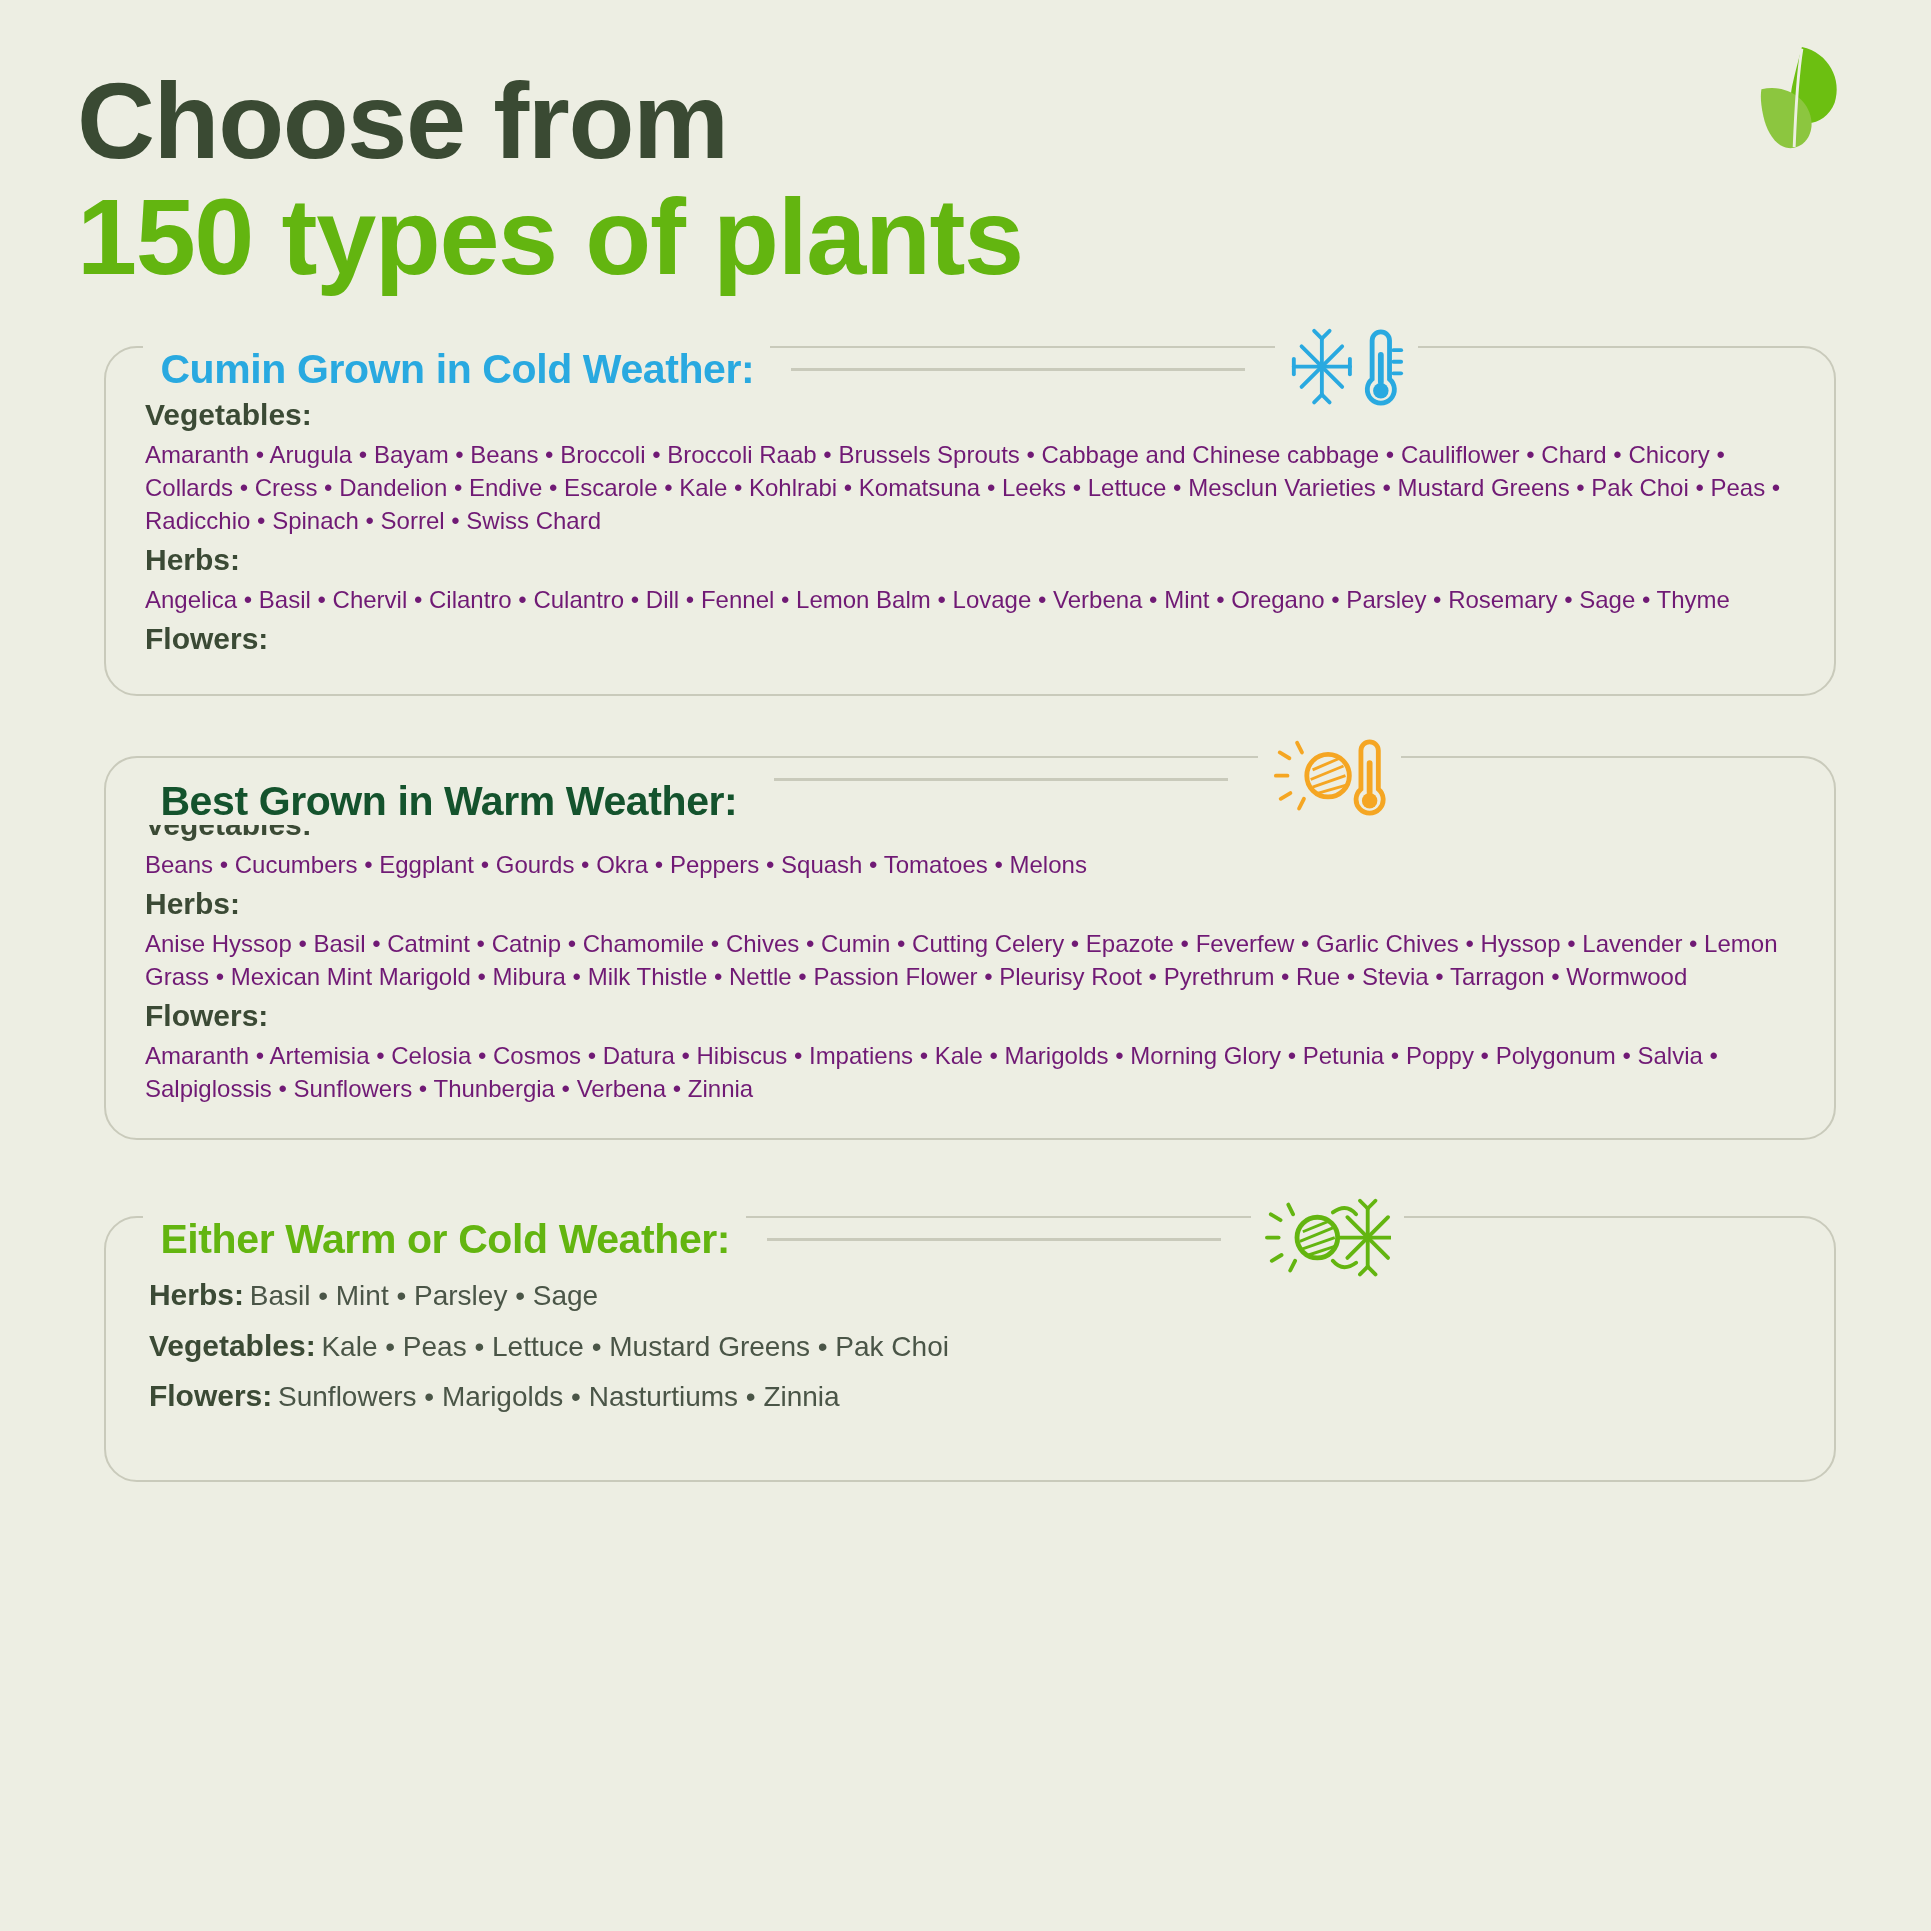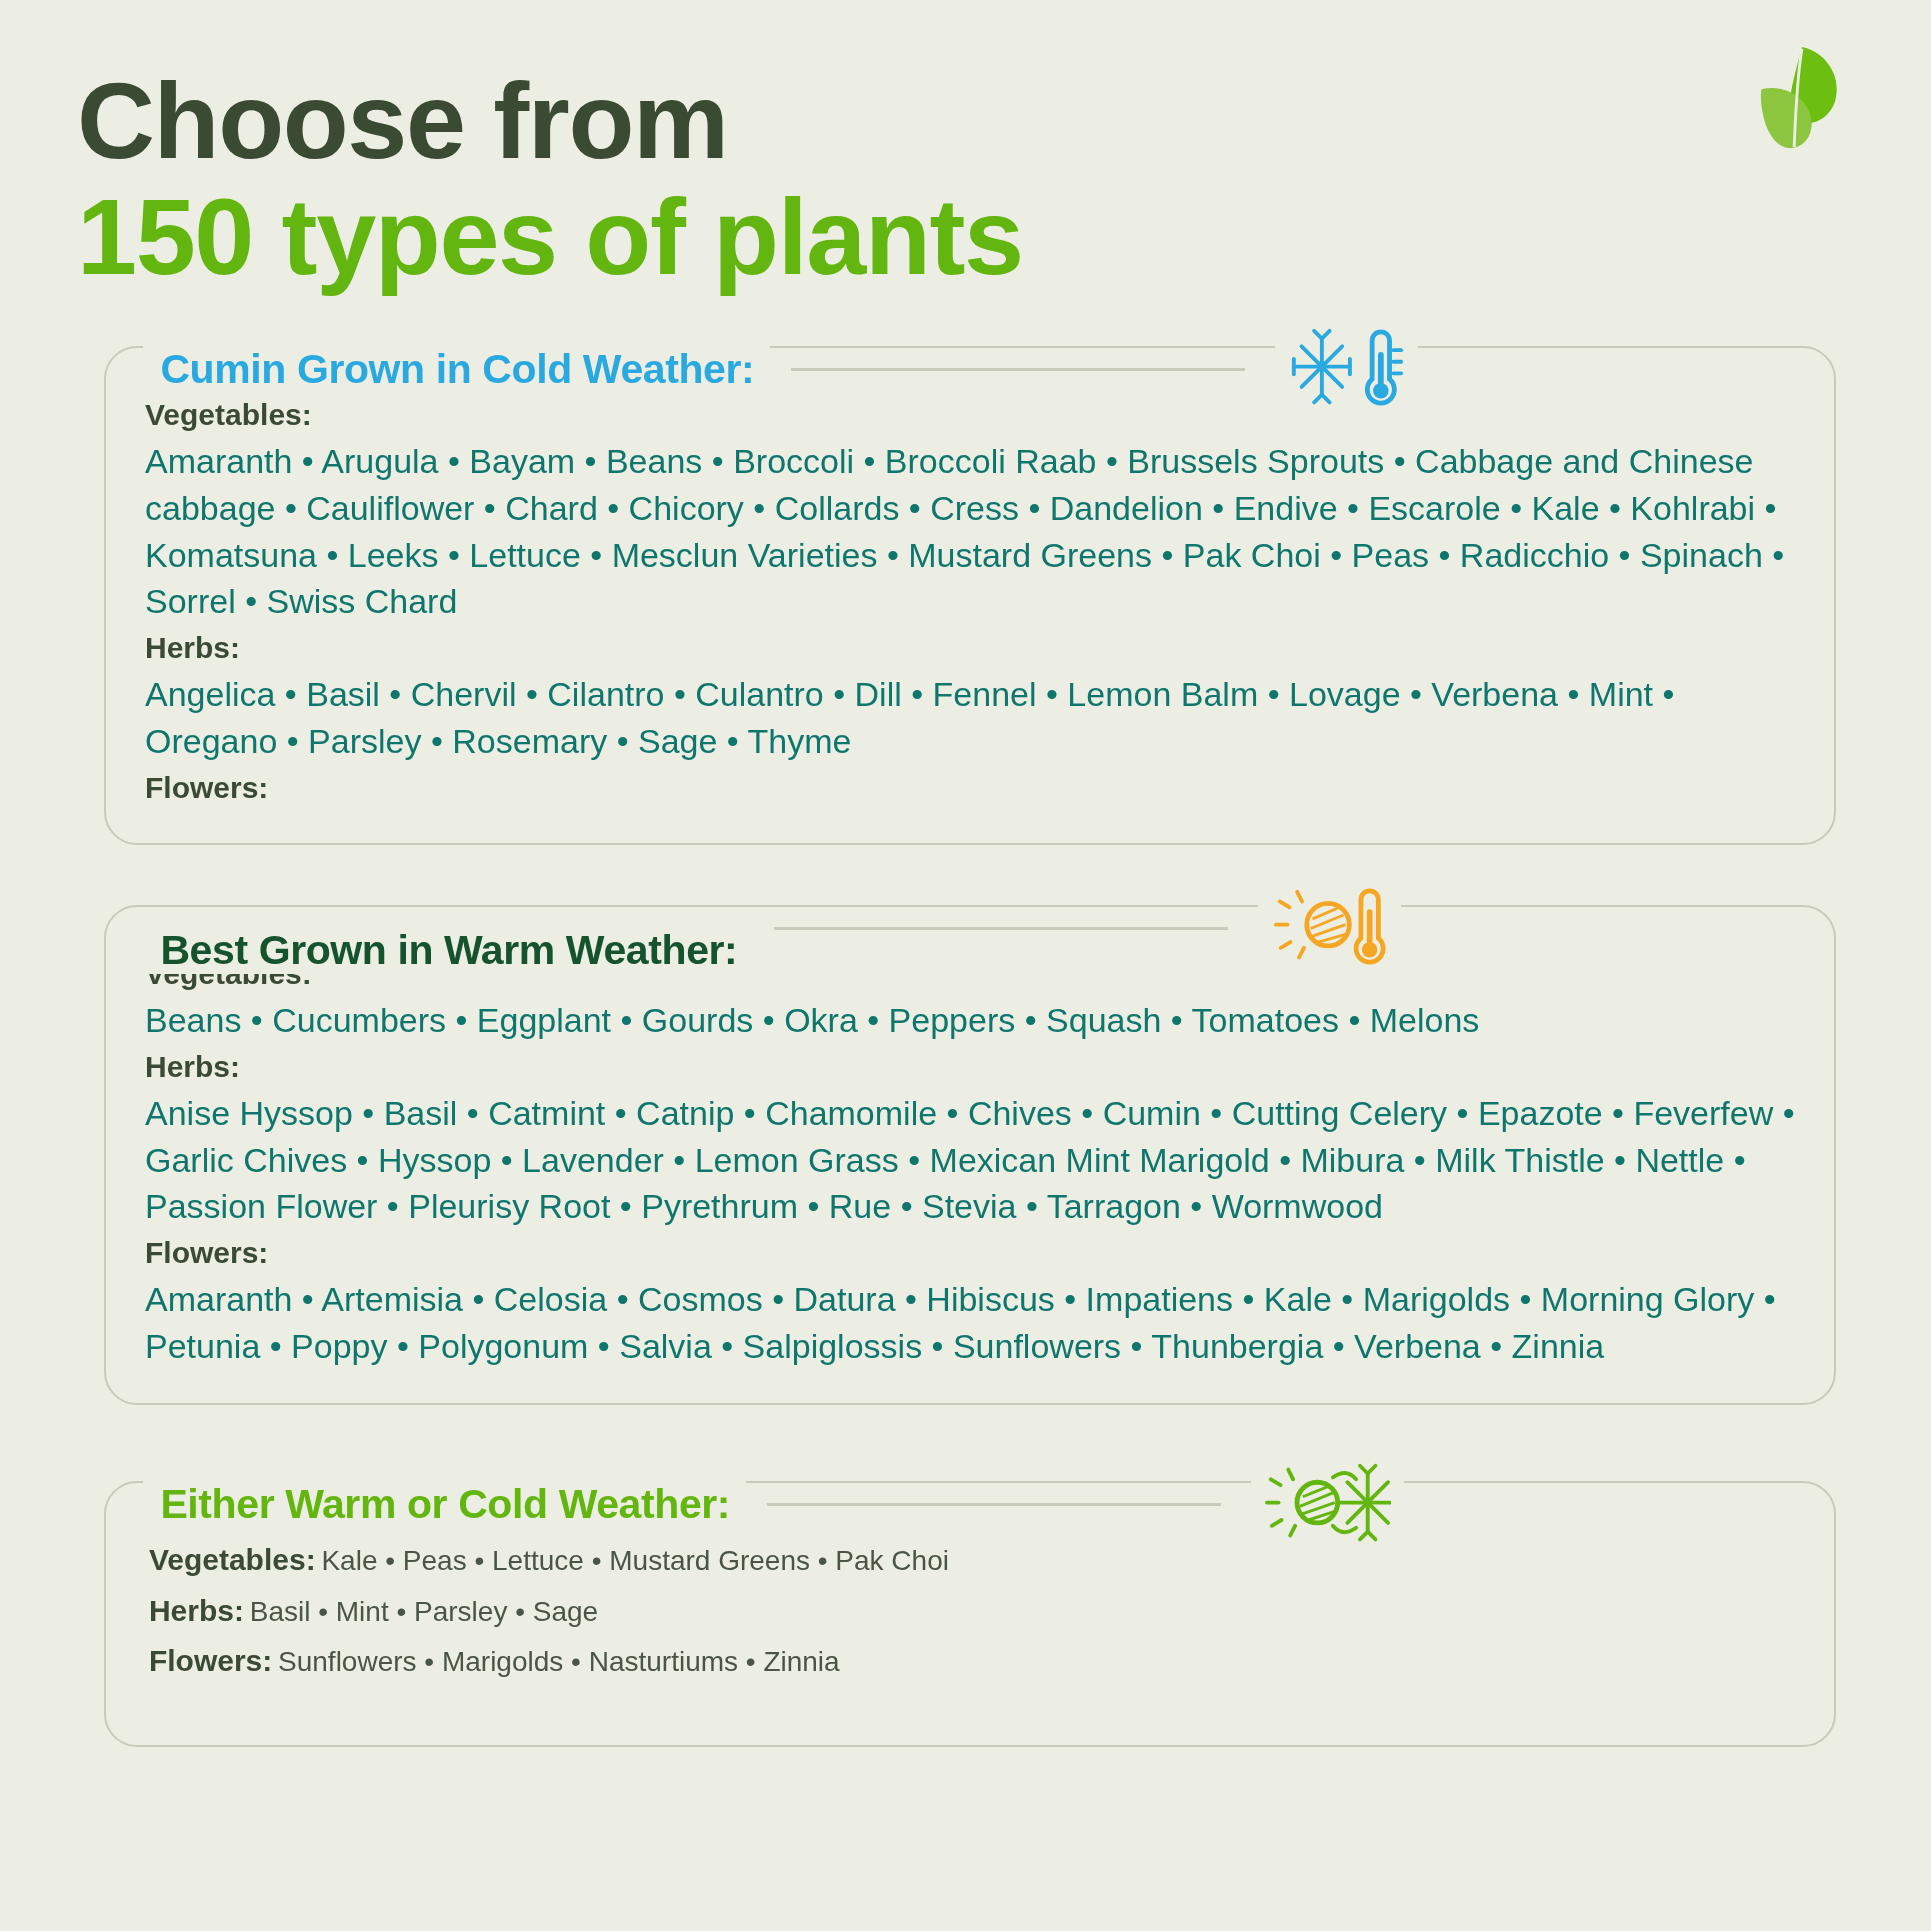--- a/index.html
+++ b/index.html
@@ -100,23 +100,23 @@
   }
   .cat:last-child { margin-bottom: 0; }
   .cat-label {
     font-size: 30px;
     font-weight: bold;
     color: #3b4a35;
     margin: 0 0 5.8px 0;
     display: block;
   }
   .cat-items {
-    font-size: 34px;
+    font-size: 24px;
     line-height: 1.38;
-    color: #0f766e;
+    color: #701a75;
     margin: 0 0 21px 0;
     max-width: 1699px;
   }
   .cat-items:last-child { margin-bottom: 0; }
 
   
   .cat-inline {
     font-size: 28px;
     line-height: 1.5;
     color: #4a5547;
@@ -267,24 +267,24 @@
             <line x1="98" y1="8" x2="106" y2="16"></line>
               <line x1="114" y1="8" x2="106" y2="16"></line>
             <line x1="98" y1="84" x2="106" y2="76"></line>
               <line x1="114" y1="84" x2="106" y2="76"></line>
           </g>
         </svg>
       </span>
     </div>
 
     <p class="cat-inline">
-      <span class="cat-label-inline">Vegetables:</span><span>Kale • Peas • Lettuce • Mustard Greens • Pak Choi</span>
+      <span class="cat-label-inline">Herbs:</span><span>Basil • Mint • Parsley • Sage</span>
     </p>
     <p class="cat-inline">
-      <span class="cat-label-inline">Herbs:</span><span>Basil • Mint • Parsley • Sage</span>
+      <span class="cat-label-inline">Vegetables:</span><span>Kale • Peas • Lettuce • Mustard Greens • Pak Choi</span>
     </p>
     <p class="cat-inline">
       <span class="cat-label-inline">Flowers:</span><span>Sunflowers • Marigolds • Nasturtiums • Zinnia</span>
     </p>
   </section>
 
 </div>
 
 
 </body></html>

